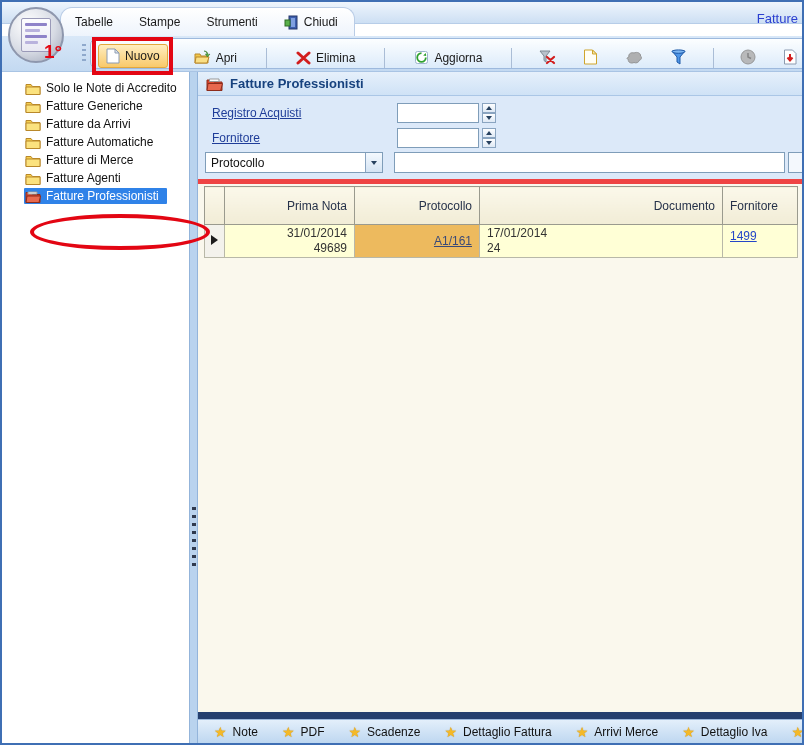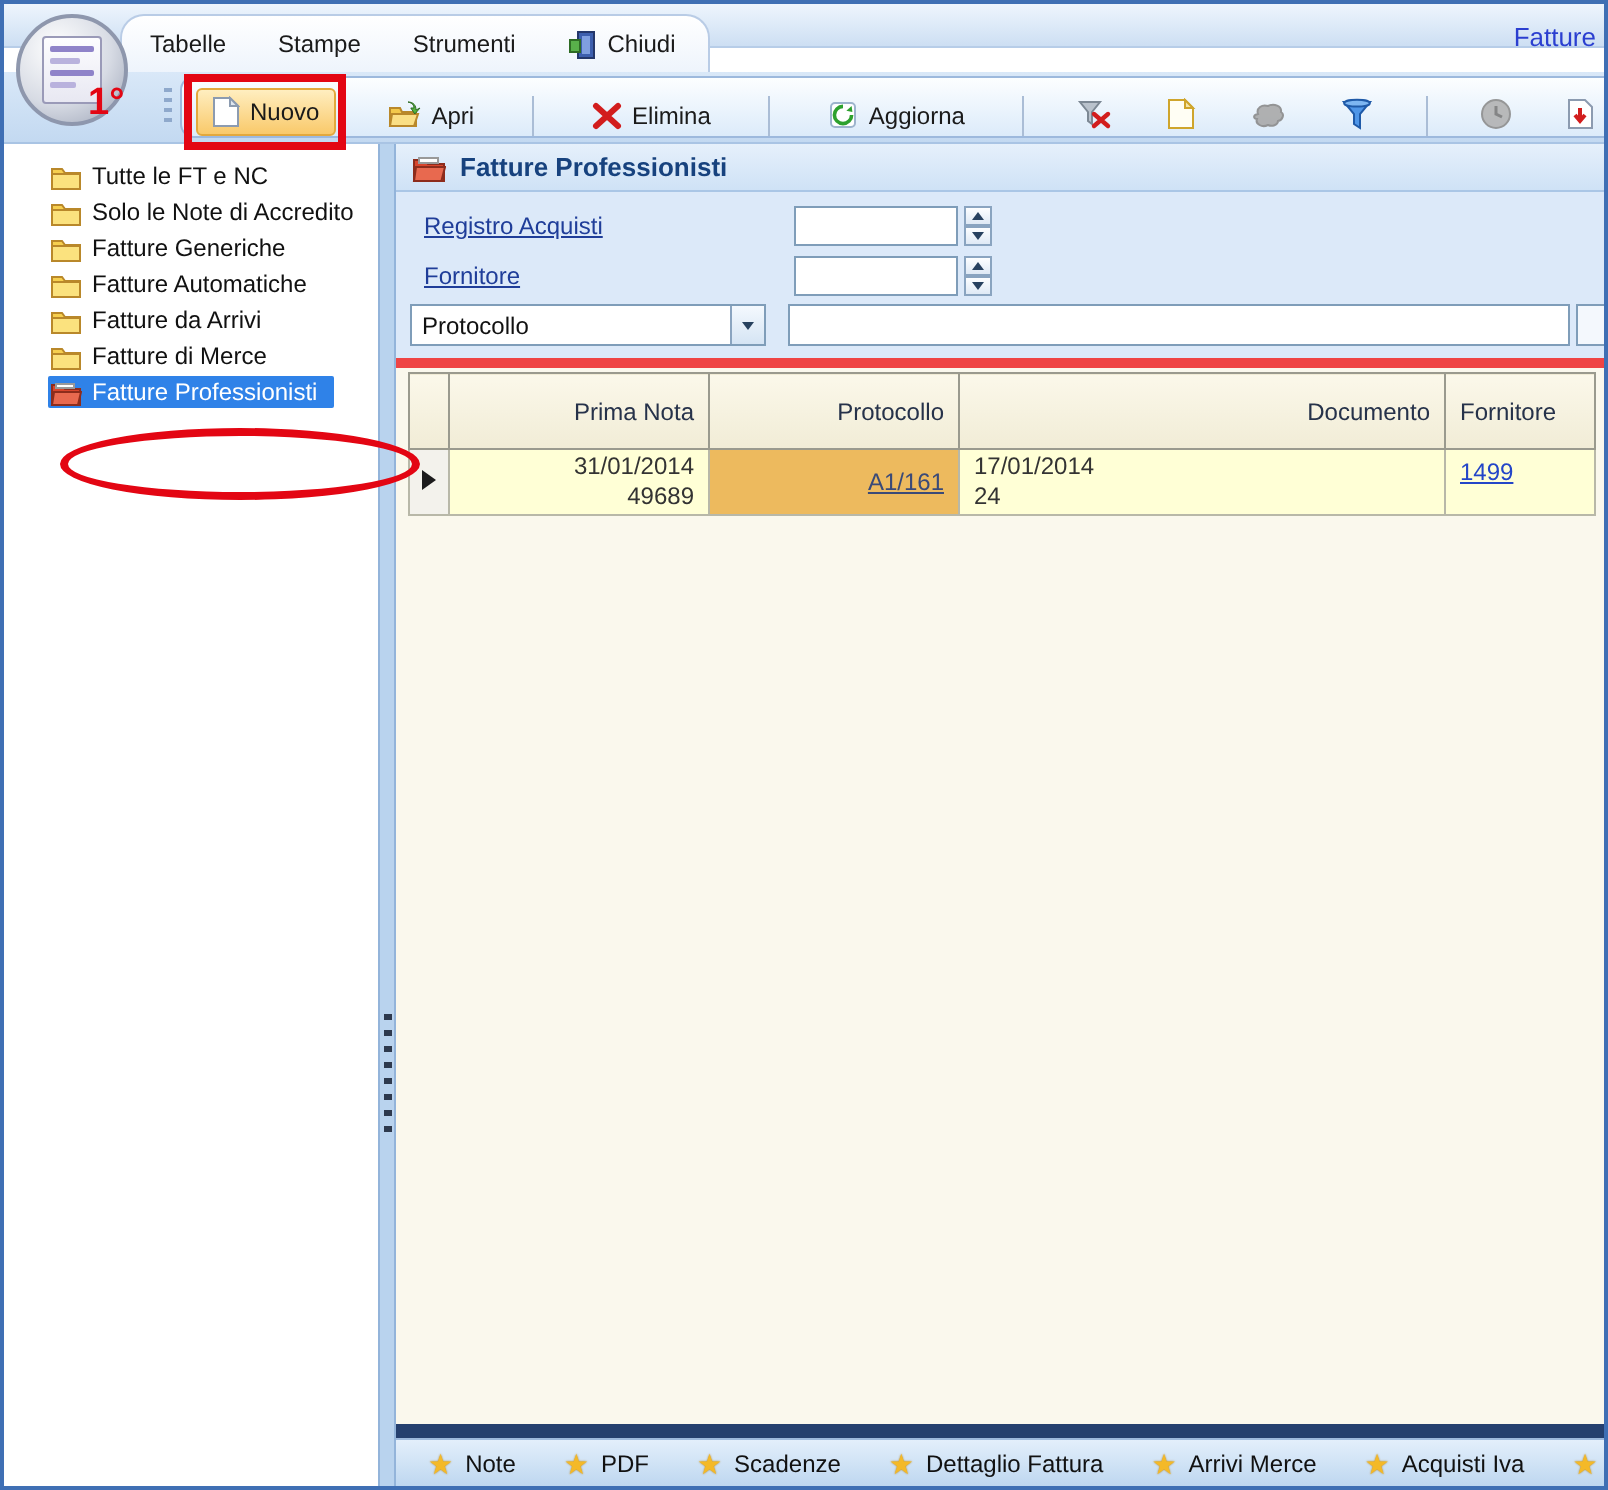--- a/index.html
+++ b/index.html
@@ -289,53 +289,54 @@
           </svg>
         </span>
       </span>
 
     </div>
   </div>
 
   <div class="sidebar">
     <div class="side-list">
 
+
       <div class="side-item">
         <span class="sel-wrap">
             <span>
           <svg width="16" height="13" viewBox="0 0 16 13">
                 <path d="M1 2.5 h5 l1.5 2 H15 v8 H1 z" fill="#f6cf4f" stroke="#b9882a"></path>
                 <path d="M1 5 h14 v7.5 H1 z" fill="#fbe27e" stroke="#b9882a"></path>
               </svg>
         </span>
-            <span>Tutte le FT e NC</span>
+            <span>Solo le Note di Accredito</span>
           </span>
       </div>
 
       <div class="side-item">
         <span class="sel-wrap">
             <span>
           <svg width="16" height="13" viewBox="0 0 16 13">
                 <path d="M1 2.5 h5 l1.5 2 H15 v8 H1 z" fill="#f6cf4f" stroke="#b9882a"></path>
                 <path d="M1 5 h14 v7.5 H1 z" fill="#fbe27e" stroke="#b9882a"></path>
               </svg>
         </span>
-            <span>Solo le Note di Accredito</span>
+            <span>Fatture Generiche</span>
           </span>
       </div>
 
       <div class="side-item">
         <span class="sel-wrap">
             <span>
           <svg width="16" height="13" viewBox="0 0 16 13">
                 <path d="M1 2.5 h5 l1.5 2 H15 v8 H1 z" fill="#f6cf4f" stroke="#b9882a"></path>
                 <path d="M1 5 h14 v7.5 H1 z" fill="#fbe27e" stroke="#b9882a"></path>
               </svg>
         </span>
-            <span>Fatture Generiche</span>
+            <span>Fatture da Arrivi</span>
           </span>
       </div>
 
       <div class="side-item">
         <span class="sel-wrap">
             <span>
           <svg width="16" height="13" viewBox="0 0 16 13">
                 <path d="M1 2.5 h5 l1.5 2 H15 v8 H1 z" fill="#f6cf4f" stroke="#b9882a"></path>
                 <path d="M1 5 h14 v7.5 H1 z" fill="#fbe27e" stroke="#b9882a"></path>
               </svg>
@@ -345,36 +346,35 @@
       </div>
 
       <div class="side-item">
         <span class="sel-wrap">
             <span>
           <svg width="16" height="13" viewBox="0 0 16 13">
                 <path d="M1 2.5 h5 l1.5 2 H15 v8 H1 z" fill="#f6cf4f" stroke="#b9882a"></path>
                 <path d="M1 5 h14 v7.5 H1 z" fill="#fbe27e" stroke="#b9882a"></path>
               </svg>
         </span>
-            <span>Fatture da Arrivi</span>
+            <span>Fatture di Merce</span>
           </span>
       </div>
 
       <div class="side-item">
         <span class="sel-wrap">
             <span>
           <svg width="16" height="13" viewBox="0 0 16 13">
                 <path d="M1 2.5 h5 l1.5 2 H15 v8 H1 z" fill="#f6cf4f" stroke="#b9882a"></path>
                 <path d="M1 5 h14 v7.5 H1 z" fill="#fbe27e" stroke="#b9882a"></path>
               </svg>
         </span>
-            <span>Fatture di Merce</span>
-          </span>
-      </div>
-
+            <span>Fatture Agenti</span>
+          </span>
+      </div>
 
       <div class="side-item selected">
         <span class="sel-wrap">
             <span>
           <svg width="16" height="13" viewBox="0 0 16 13">
                 <path d="M1 2.5 h5 l1.5 2 H15 v8 H1 z" fill="#d8452c" stroke="#8d2c1c"></path>
                 <path d="M3 4 h9 v-2 h-9 z" fill="#fff" stroke="#999"></path>
                 <path d="M2 6 h13.5 l-1.5 6.5 H1 z" fill="#e8694f" stroke="#8d2c1c"></path>
               </svg>
         </span>
@@ -493,21 +493,21 @@
       <span class="btab">
         <span class="star">★</span>
         <span>Dettaglio Fattura</span>
       </span>
       <span class="btab">
         <span class="star">★</span>
         <span>Arrivi Merce</span>
       </span>
       <span class="btab">
         <span class="star">★</span>
-        <span>Acquisti Iva</span>
+        <span>Dettaglio Iva</span>
       </span>
       <span class="btab">
         <span class="star">★</span>
 
       </span>
       <span class="tab-endsep"></span>
     </div>
 
   </div>
 </div>

